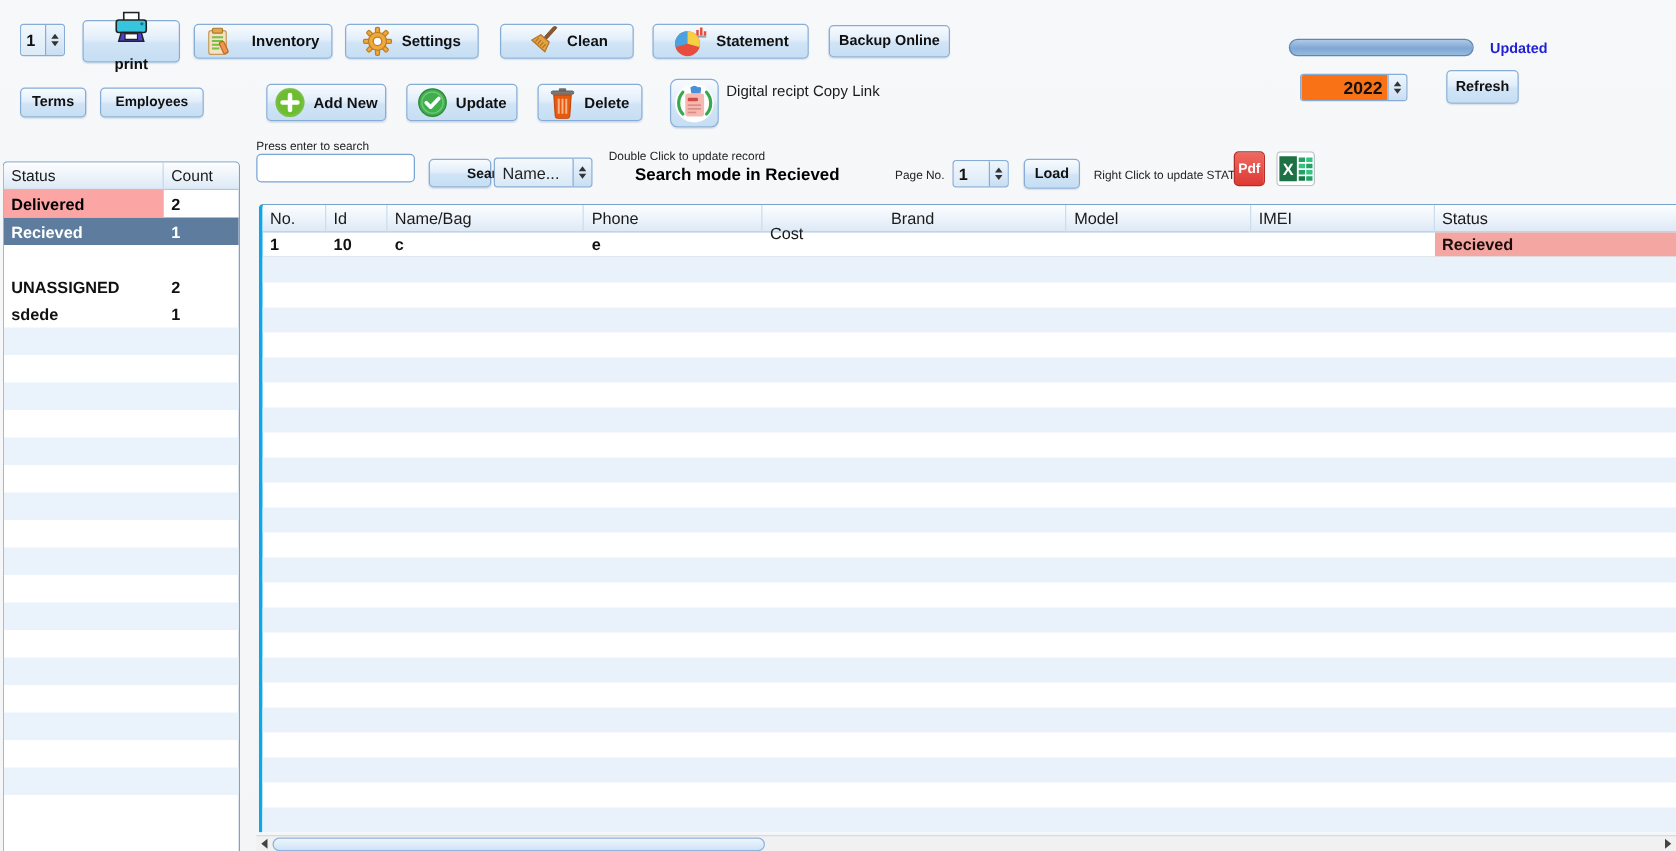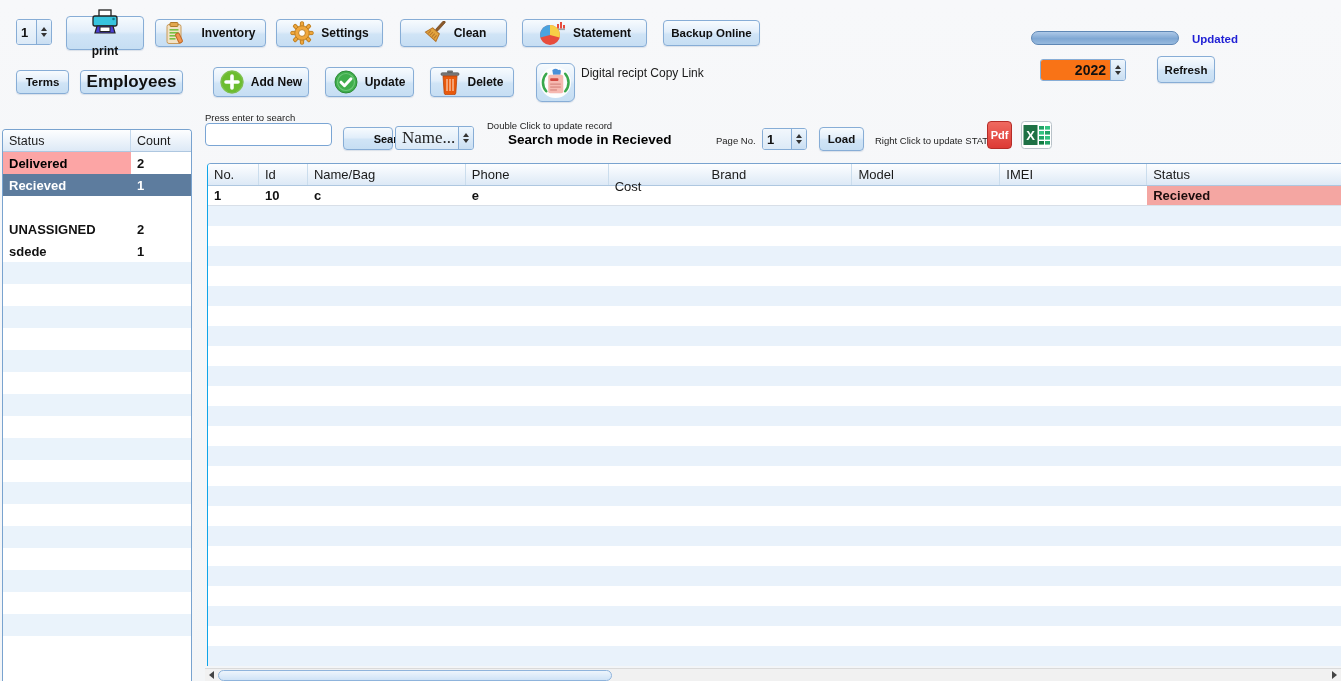--- a/index.html
+++ b/index.html
@@ -72,33 +72,33 @@
   
   .search-input {
     position:absolute; left:205px; top:123px; width:127px; height:23px;
     border:1px solid #7aa5d4; border-radius:4px; background:#fff;
     font-family:"Liberation Sans",sans-serif; font-size:13px; padding:0 5px; outline:none;
   }
   .combo {
     position:absolute; display:flex; border:1px solid #87add6; border-radius:3px; overflow:hidden;
     background:linear-gradient(#f4f9fd,#d9e8f6);
   }
-  .combo .cval { flex:1; display:flex; align-items:center; padding-left:6px; font-size:17px; color:#222;font-family:Liberation Serif, serif; }
+  .combo .cval { flex:1; display:flex; align-items:center; padding-left:6px; font-size:13px; color:#222; }
 
   .pdf-icon {
     position:absolute; left:987px; top:121px; width:25px; height:28px;
     background:linear-gradient(#ef6a60,#dd3a35); border:1px solid #b52c28; border-radius:4px;
     color:#fff; font-size:11px; font-weight:bold; display:flex; align-items:center; justify-content:center;
   }
   .excel-wrap { position:absolute; left:1021px; top:121px; width:31px; height:28px; }
 
   
   #grid {
     position:absolute; left:207px; top:163px; width:1134px; height:503px;
-    background:#fff; border-left:1px solid #0ea5e9; border-top:1px solid #79a3cf;
+    background:#fff; border-left:3px solid #0ea5e9; border-top:1px solid #79a3cf;
     border-radius:4px 0 0 0; overflow:hidden;
   }
   #grid .g-header { font-size:13px; }
   #grid .hcell { display:flex; align-items:center; padding-left:6px; border-right:1px solid #cbdded; }
   #grid .hcell:last-child { border-right:none; }
   .g-row { display:flex; height:20px; font-size:13px; font-weight:bold; }
   .g-row .cell { padding-left:6px; display:flex; align-items:center; overflow:hidden; }
   .g-row.data { border-bottom:1px solid #d8dfe8; }
   .g-row.stripe { background:#e9f2fb; }
   .cell.status-received { background:#f4a6a2; color:#1c0d0d; }
@@ -213,21 +213,21 @@
   <span class="lbl">Backup Online</span>
 </div>
 
 <div class="progress"></div>
 <div class="updated">Updated</div>
 
 <div class="btn" style="left:16px; top:70px; width:53px; height:24px; font-size:11.5px;">
   <span class="lbl">Terms</span>
 </div>
 
-<div class="btn" style="left:80px; top:70px; width:103px; height:24px; font-size:17px;">
+<div class="btn" style="left:80px; top:70px; width:83px; height:24px; font-size:11px;">
   <span class="lbl">Employees</span>
 </div>
 
 <div class="btn" style="left:213px; top:67px; width:96px; height:30px;">
   <span class="icon">
     <svg width="24" height="24" viewBox="0 0 24 24">
       <circle cx="12" cy="12" r="11" fill="#6cbd2f" stroke="#4c8f1e"></circle>
       <circle cx="12" cy="12" r="11" fill="none" stroke="#9ad86b" stroke-width="1.5" stroke-opacity="0.6"></circle>
       <path d="M12 6 V18 M6 12 H18" stroke="#fff" stroke-width="3.6" stroke-linecap="round"></path>
     </svg>

